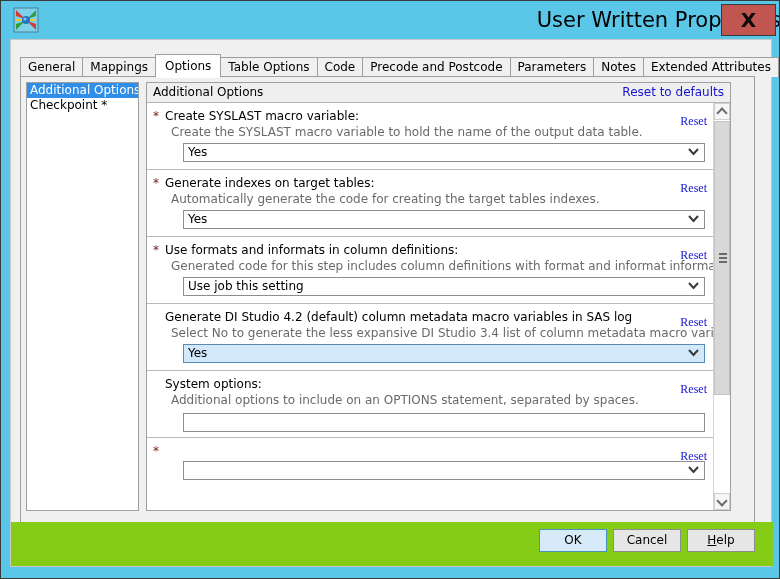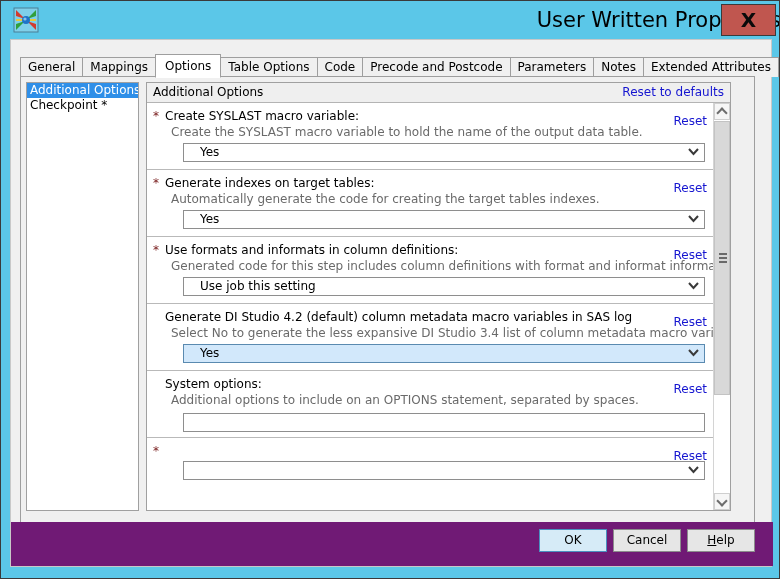--- a/index.html
+++ b/index.html
@@ -179,20 +179,21 @@
     position: absolute; left: 6px; top: 0px;
     color: #7a2020;
     font-size: 12px;
     line-height: 16px;
   }
   .opt-reset {
     position: absolute; right: 8px; top: 5px;
     font-size: 12px;
     color: #1515d0;
     cursor: pointer;
+    font-family: Liberation Serif, serif;
   }
   .opt-desc {
     font-size: 12px;
     color: #6a6a6a;
     padding-left: 24px;
     height: 17px;
     line-height: 17px;
     white-space: nowrap;
   }
 
@@ -202,21 +203,21 @@
     height: 19px;
     position: relative;
   }
   .combo {
     width: 100%; height: 19px;
     background: #ffffff;
     border: 1px solid #8e8e8e;
     font-size: 12px;
     color: #000;
     line-height: 17px;
-    padding-left: 16px;
+    padding-left: 4px;
     cursor: pointer;
     white-space: nowrap;
     overflow: hidden;
   }
   .combo.focused {
     background: #d2e8fb;
     border: 1px solid #5a8ab0;
   }
   .combo .chev {
     position: absolute; right: 6px; top: 0;
@@ -283,21 +284,21 @@
     display: block;
     width: 8px; height: 2px;
     background: #6a6a6a;
     margin-bottom: 2px;
   }
 
   
   #buttonbar {
     position: absolute; left: 0; bottom: 0;
     width: 762px; height: 44px;
-    background: #701a75;
+    background: #84cc16;
   }
   .dlg-btn {
     position: absolute; top: 7px;
     width: 68px; height: 23px;
     background: #e6e6e6;
     border: 1px solid #8c8c8c;
     font-size: 12px;
     color: #000;
     line-height: 21px;
     text-align: center;

